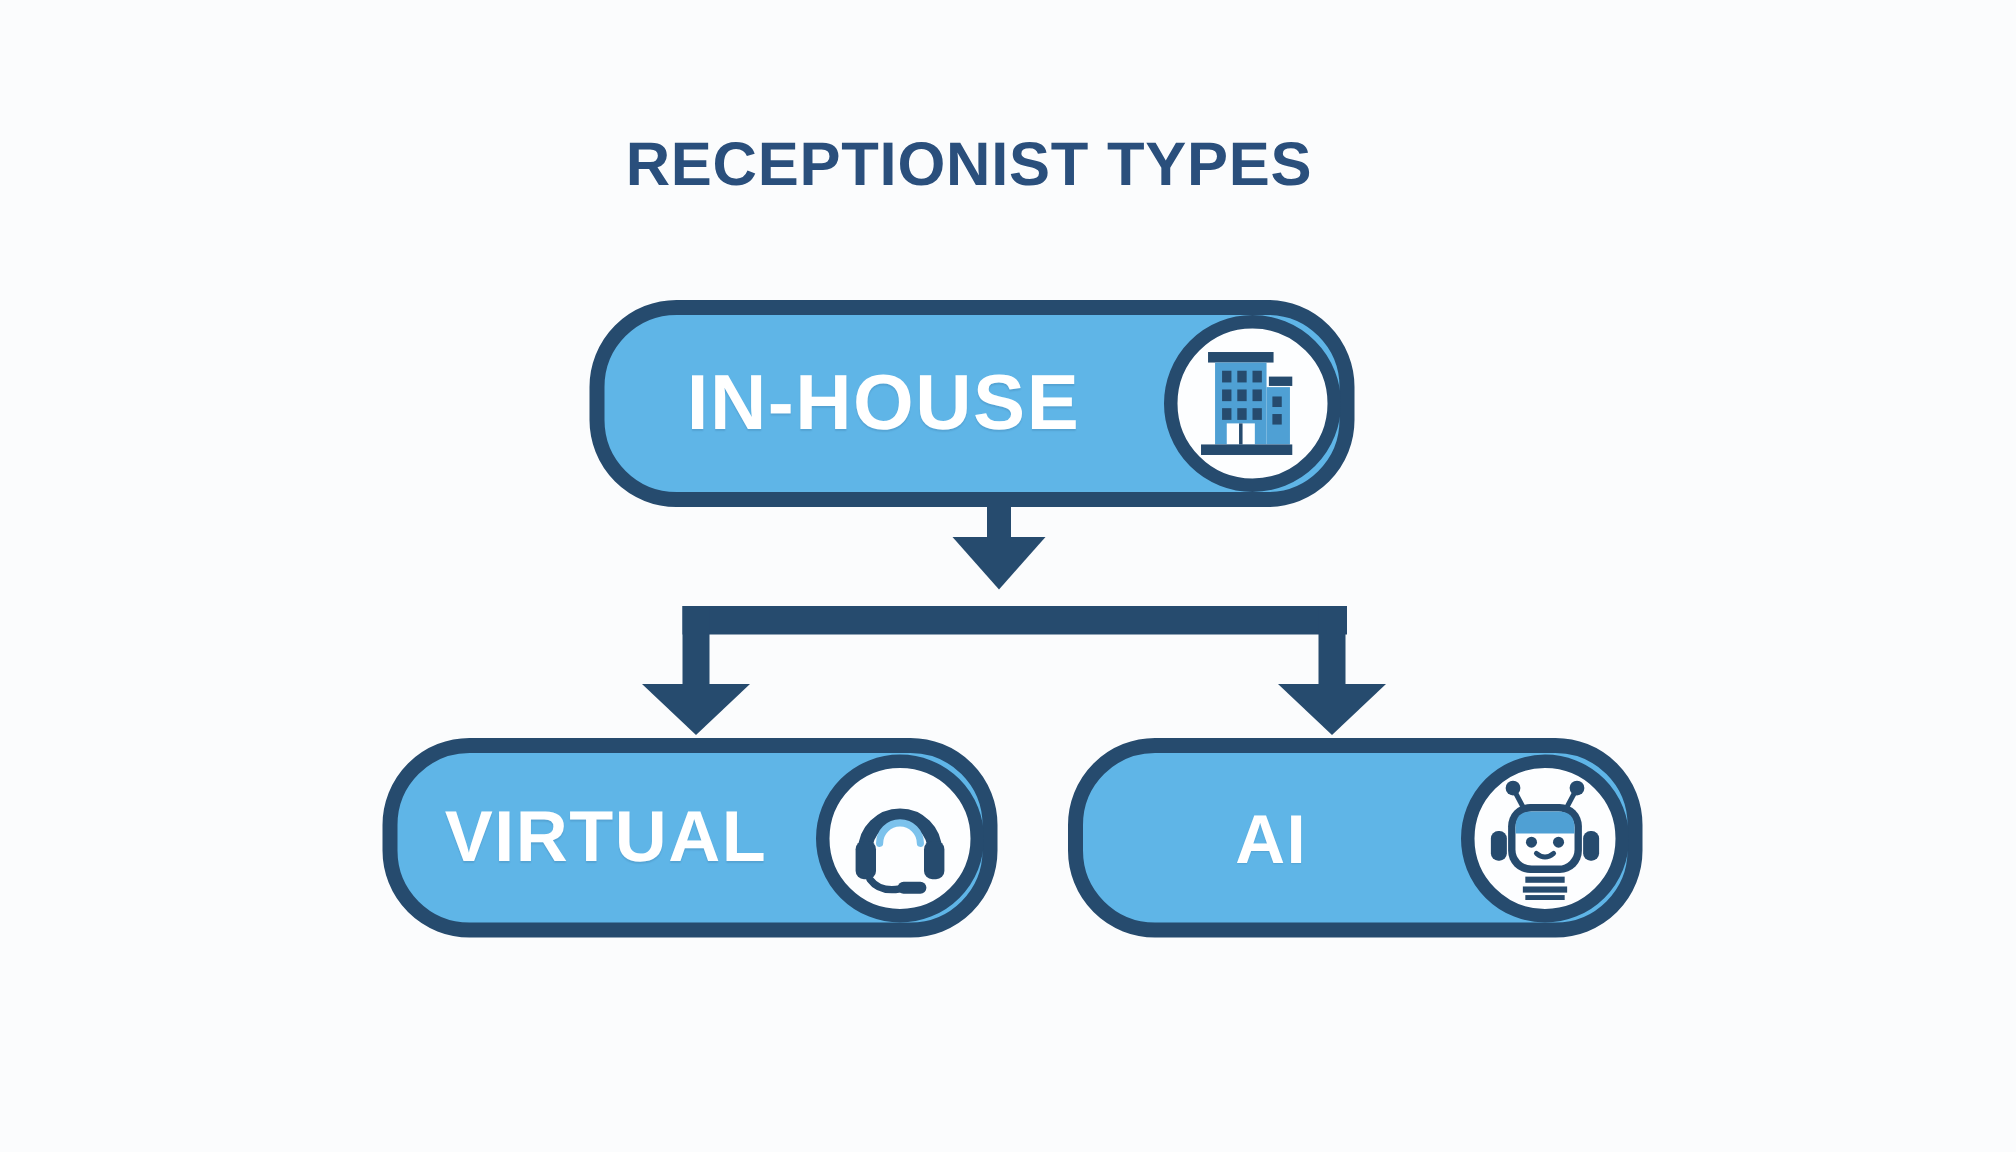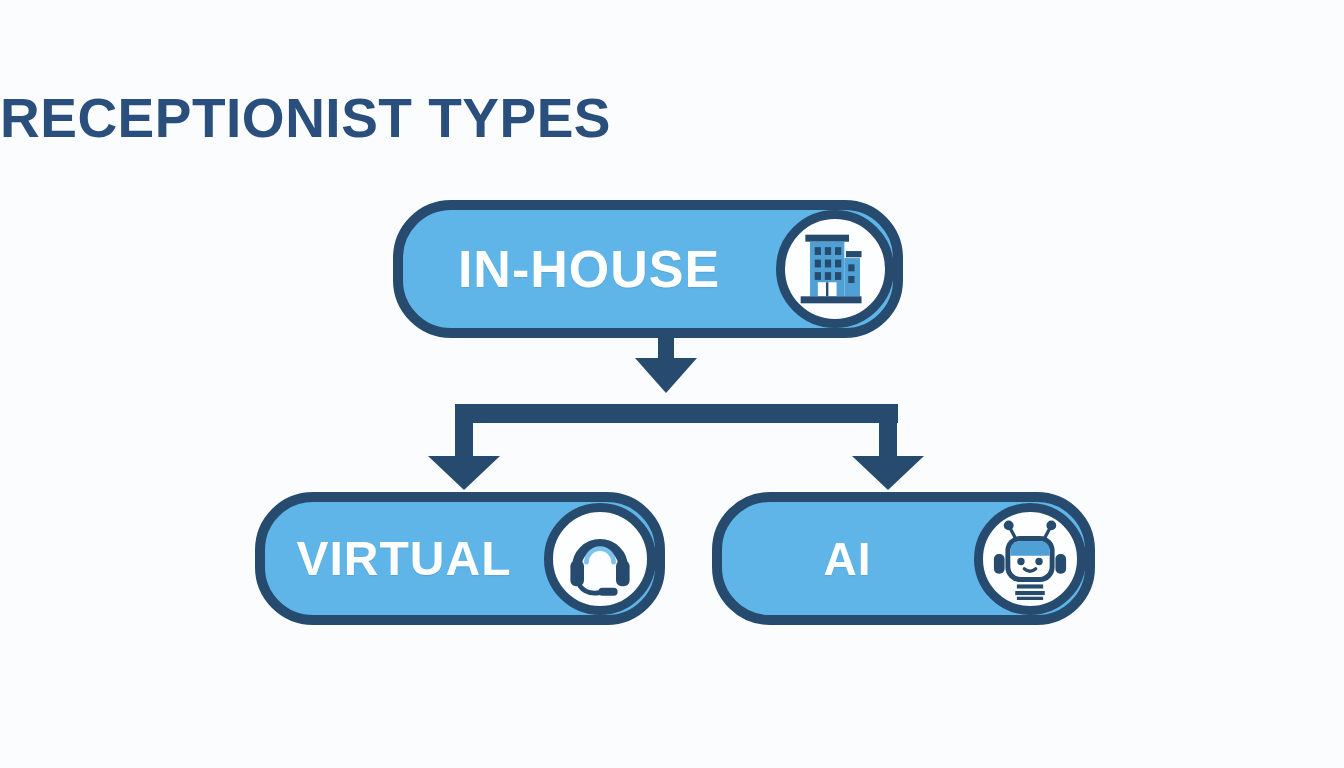--- a/index.html
+++ b/index.html
@@ -2,22 +2,22 @@
 <html style="--background: #fbfcfd; --navy: #264b6e; --title-navy: #2a4f7c; --node-fill: #5fb5e7; --node-text: #ffffff; --icon-circle-fill: #fdfeff; --icon-blue: #4fa0d4; --icon-highlight: #7cc2ec;"><head>
 <meta charset="utf-8">
 <style>
   html,body{margin:0;padding:0;background:#ffffff;}
   #canvas{
     position:relative;width:1344px;height:768px;overflow:hidden;
     background:var(--background,#fbfcfd);
     font-family:"Liberation Sans", sans-serif;
   }
   .title{
-    position:absolute;top:86px;left:0;width:1292px;
-    font-size:55px;font-weight:bold;letter-spacing:0.5px;
+    position:absolute;top:86px;left:0;width:1292px;text-align:center;
+    font-size:41px;font-weight:bold;letter-spacing:0.5px;
     color:var(--title-navy,#2a4f7c);
   }
   .node{
     position:absolute;box-sizing:border-box;display:flex;align-items:center;
     background:var(--node-fill,#5fb5e7);
     border:10px solid var(--navy,#264b6e);
     border-radius:58px;
   }
   .node-root{left:393px;top:200px;width:510px;height:138px;}
   .node-left{left:255px;top:492px;width:410px;height:133px;}

